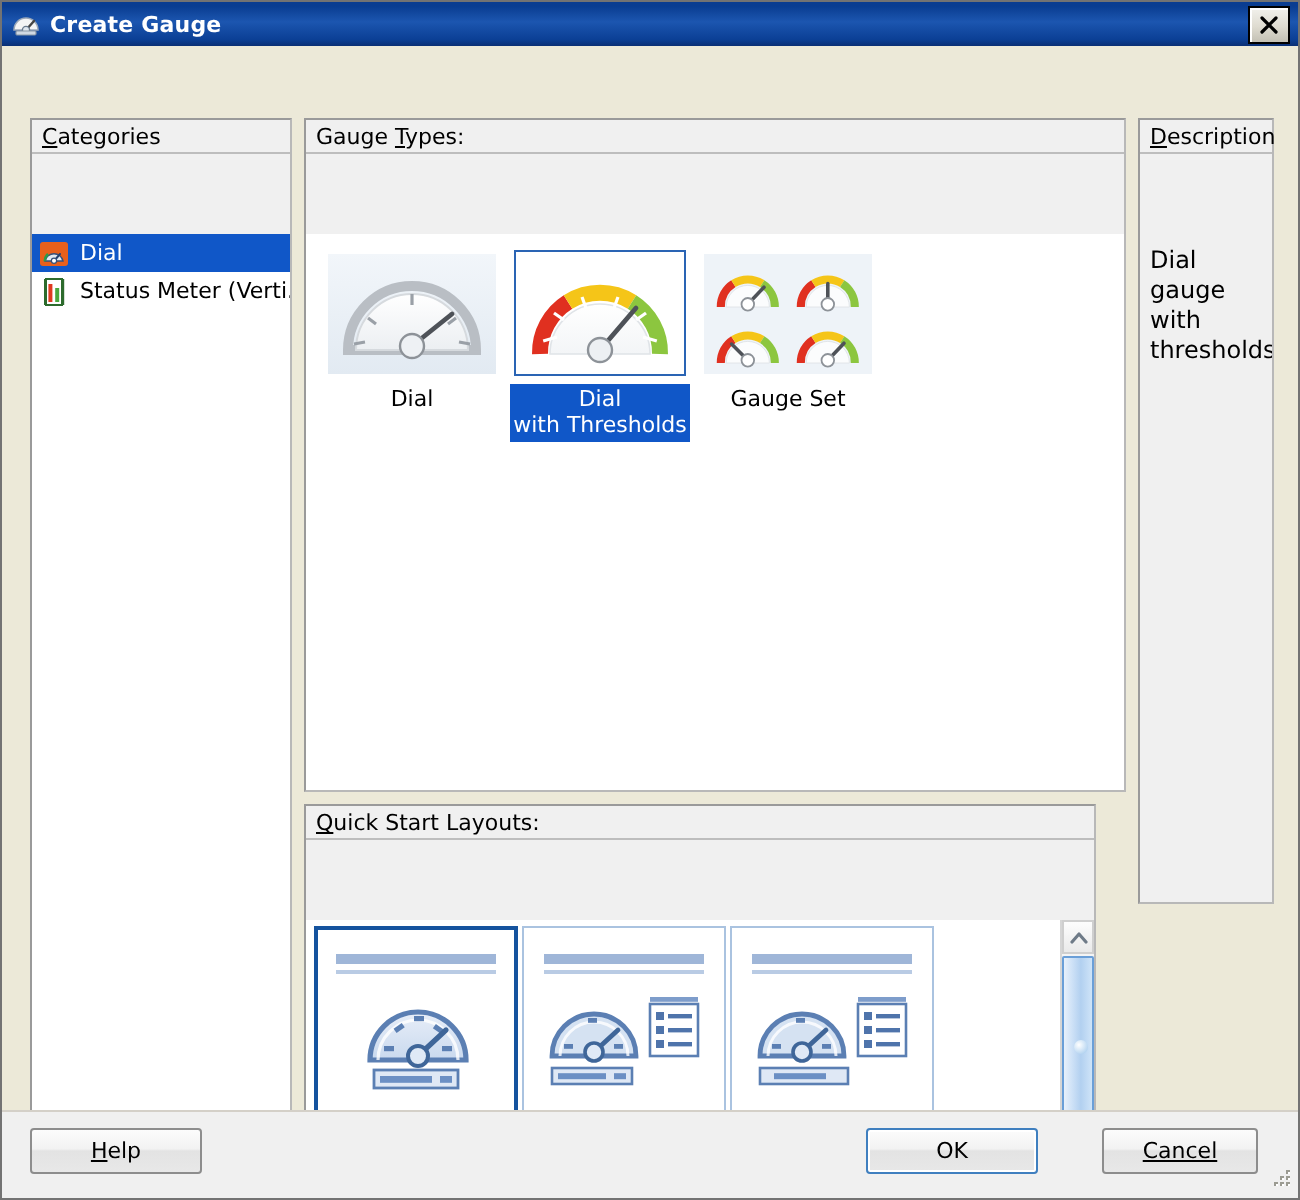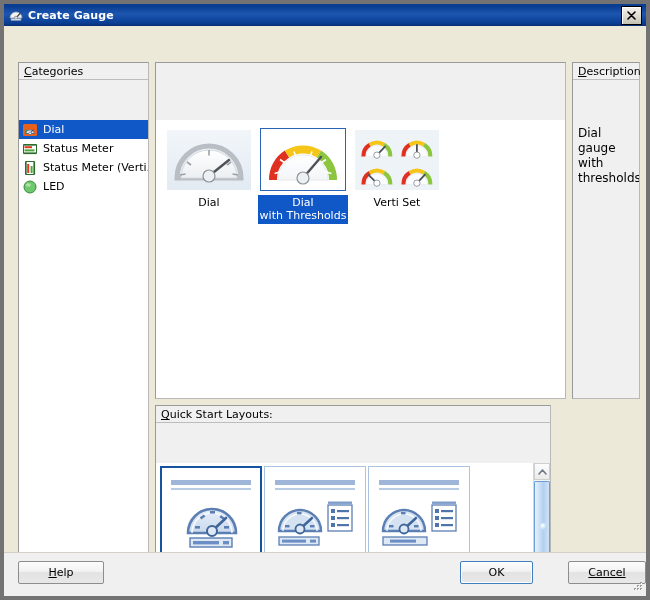--- a/index.html
+++ b/index.html
@@ -11,21 +11,21 @@
     background: #ece9d8;
   }
 
   
   .window {
     position: absolute;
     left: 0; top: 0;
     width: 650px; height: 600px;
     box-sizing: border-box;
     background: #eab308;
-    border: 4px solid #737373;
+    border: 1px solid #737373;
     display: flex;
     flex-direction: column;
   }
 
   
   .titlebar {
     height: 22px;
     min-height: 22px;
     background: linear-gradient(to bottom,
         #0a3d91 0%, #0a3d91 10%, #1c56b0 45%, #0b3f95 85%, #0a2f74 100%);
@@ -134,21 +134,21 @@
     text-align: center;
     font-size: 11px;
     color: #000;
     line-height: 13px;
     padding: 1px 0 2px 0;
     box-sizing: border-box;
   }
   .gt-cell.sel .gt-label { background: #1057c8; color: #ffffff; }
 
   
-  #description { left: 568px; top: 36px; width: 68px; height: 337px; }
+  #description { left: 568px; top: 36px; width: 68px; height: 393px; }
   #description .panel-body { background: #f0f0f0; padding: 6px 5px; }
   .desc-text { font-size: 12px; color: #000; line-height: 15px; }
 
   
   #quickstart { left: 151px; top: 379px; width: 396px; height: 176px; }
   #quickstart .panel-body { background: #ffffff; }
   .qs-scrollarea {
     position: absolute;
     left: 0; top: 0; right: 17px; bottom: 0;
     overflow: hidden;
@@ -222,22 +222,22 @@
     display: flex; align-items: center; justify-content: center;
     cursor: default;
     font-family: inherit;
     padding: 0;
   }
   .btn.default {
     border: 1px solid #3f7fbf;
     box-shadow: inset 0 0 0 1px #ffffff;
   }
   #btn-help { left: 14px; top: 8px; width: 86px; }
-  #btn-ok { left: 456px; top: 8px; width: 73px; }
-  #btn-cancel { left: 564px; top: 8px; width: 78px; text-decoration: underline; }
+  #btn-ok { left: 432px; top: 8px; width: 86px; }
+  #btn-cancel { left: 550px; top: 8px; width: 78px; text-decoration: underline; }
 
   .grip {
     position: absolute;
     right: 2px; bottom: 2px; width: 14px; height: 14px;
   }
 </style>
 </head>
 <body>
 
 <div class="window">
@@ -271,60 +271,40 @@
               <rect x="1" y="2" width="14" height="12" rx="1.5" fill="#e8601c"></rect>
               <path d="M3.5 11.5 A4.6 4.6 0 0 1 12.5 11.5 Z" fill="#dfe8f2" stroke="#35507a" stroke-width="0.7"></path>
               <path d="M8 11.5 L11 8" stroke="#24406e" stroke-width="1" stroke-linecap="round"></path>
               <circle cx="8" cy="11.4" r="1.3" fill="#ffffff" stroke="#35507a" stroke-width="0.6"></circle>
               <path d="M3.4 11.6 A4.6 4.6 0 0 1 5 8" stroke="#2d9b4a" stroke-width="1.3" fill="none"></path>
             </svg>
           </span>
           <span>Dial</span>
         </div>
 
-        <div class="cat-item">
-          <span class="cat-icon">
-            <svg width="16" height="16" viewBox="0 0 16 16">
-              <rect x="1.5" y="4" width="13" height="8" fill="#ffffff" stroke="#2d6b2d" stroke-width="1"></rect>
-              <rect x="2.5" y="5.2" width="7.5" height="2" fill="#e03a20"></rect>
-              <rect x="2.5" y="8.4" width="10" height="2" fill="#4aa83c"></rect>
-              <rect x="1.5" y="3" width="13" height="1.3" fill="#2d6b2d"></rect>
-              <rect x="1.5" y="11.8" width="13" height="1.3" fill="#2d6b2d"></rect>
-            </svg>
-          </span>
-          <span>Status Meter</span>
-        </div>
 
         <div class="cat-item">
           <span class="cat-icon">
             <svg width="16" height="16" viewBox="0 0 16 16">
               <rect x="4" y="1.5" width="8" height="13" fill="#ffffff" stroke="#2d6b2d" stroke-width="1"></rect>
               <rect x="5.2" y="4" width="2" height="9" fill="#e03a20"></rect>
               <rect x="8.6" y="6" width="2" height="7" fill="#4aa83c"></rect>
               <rect x="3" y="1.5" width="1.3" height="13" fill="#2d6b2d"></rect>
               <rect x="11.8" y="1.5" width="1.3" height="13" fill="#2d6b2d"></rect>
             </svg>
           </span>
           <span>Status Meter (Verti...</span>
         </div>
 
-        <div class="cat-item">
-          <span class="cat-icon">
-            <svg width="16" height="16" viewBox="0 0 16 16">
-              <circle cx="8" cy="8" r="6" fill="#6ec96e" stroke="#3a8a3a" stroke-width="1"></circle>
-              <ellipse cx="6.3" cy="6" rx="2.6" ry="1.8" fill="#b7e8b0" opacity="0.85"></ellipse>
-            </svg>
-          </span>
-          <span>LED</span>
-        </div>
 
       </div>
     </div>
 
     <div class="panel" id="gaugetypes">
+      <div class="panel-head">Gauge <u class="mn">T</u><span>ypes:</span></div>
       <div class="panel-body">
         <div class="gt-row">
 
           <div class="gt-cell">
             <div class="gt-thumb">
               <svg width="84" height="60" viewBox="0 0 84 60">
                 <defs>
                   <linearGradient id="plainbg" x1="0" y1="0" x2="0" y2="1">
                     <stop offset="0%" stop-color="#f2f6fa"></stop>
                       <stop offset="100%" stop-color="#e2eaf2"></stop>
@@ -419,21 +399,21 @@
                     <path d="M26 24 A30 30 0 0 1 58 24" fill="none" stroke="#f5c518" stroke-width="9"></path>
                     <path d="M58 24 A30 30 0 0 1 72 50" fill="none" stroke="#8cc63f" stroke-width="9"></path>
                     <path d="M18 50 A24 24 0 0 1 66 50 Z" fill="#fbfcfd" stroke="#dfe3e7" stroke-width="1"></path>
                     <path d="M42 47 L60 28" stroke="#4e5258" stroke-width="4" stroke-linecap="round"></path>
                     <circle cx="42" cy="47" r="7" fill="#ffffff" stroke="#8d9298" stroke-width="2"></circle>
                   </g>
                 </g>
               </svg>
             </div>
             <div class="gt-label">
-              <span>Verti Set</span>
+              <span>Gauge Set</span>
             </div>
           </div>
 
         </div>
       </div>
     </div>
 
     <div class="panel" id="description">
       <div class="panel-head"><u class="mn">D</u><span>escription</span></div>
       <div class="panel-body">

